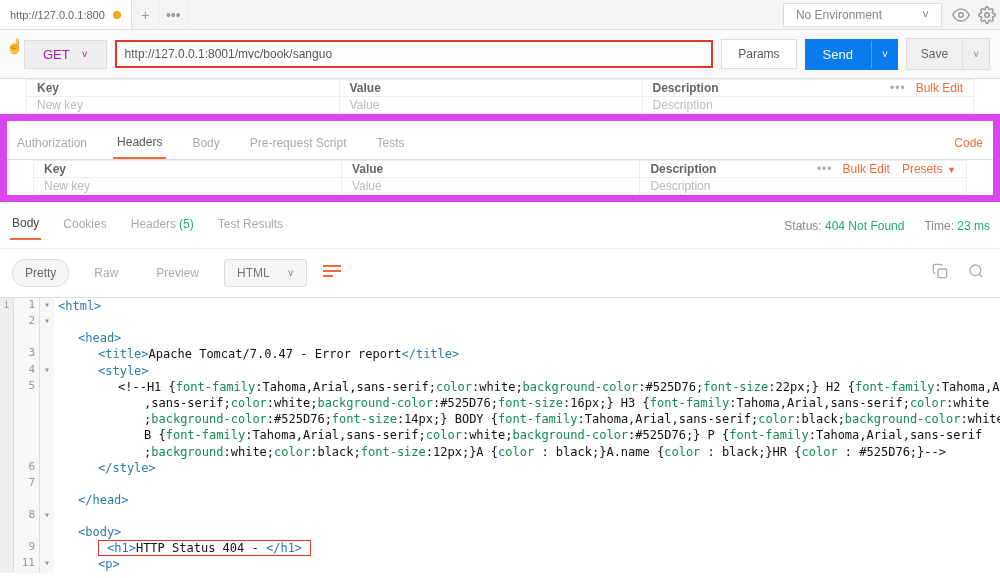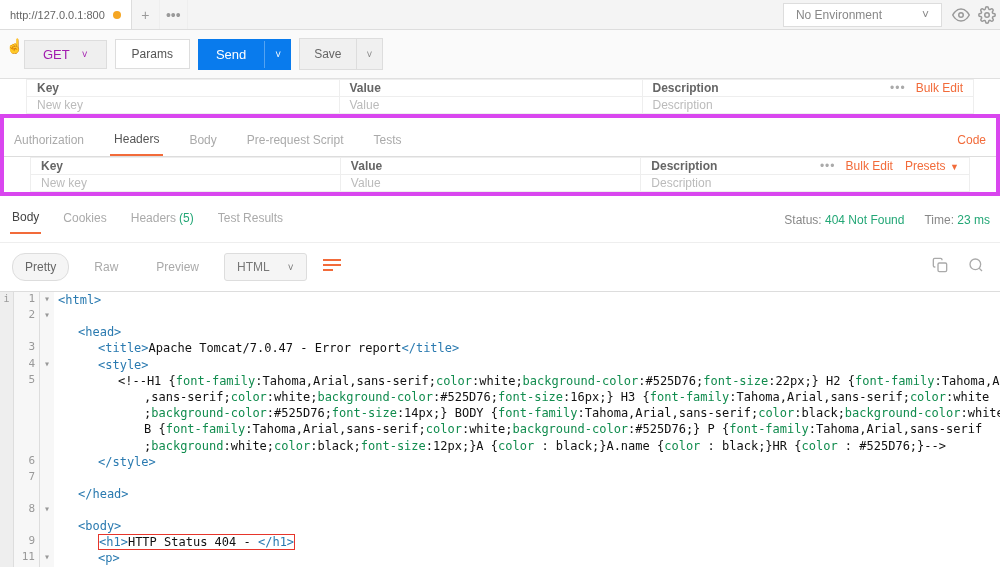--- a/index.html
+++ b/index.html
@@ -41,21 +41,21 @@
 .caret-o { color: #f26b3a; font-size: 9px; margin-left: 2px; }
 
 
 .subtabs { display: flex; align-items: center; gap: 22px; padding: 8px 6px 0 6px; border-bottom: 1px solid #ddd; font-size: 12px; color: #aaa; }
 .subtabs .st { padding: 6px 4px 8px 4px; cursor: pointer; }
 .subtabs .active { color: #555; border-bottom: 2px solid #f26b3a; }
 .subtabs-spacer { flex: 1; }
 .code-link { color: #f26b3a; padding: 6px 4px 8px 4px; }
 
 
-.red-outline { border: 4px solid #d946ef; padding: 0; }
+.red-outline { border: 7px solid #d946ef; padding: 0; }
 
 
 .resp-tabs { display: flex; align-items: center; gap: 20px; padding: 10px 10px 8px 10px; border-bottom: 1px solid #eee; font-size: 12px; color: #aaa; }
 .resp-tabs .rt { padding: 4px 2px 8px 2px; cursor: pointer; }
 .resp-tabs .active { color: #444; border-bottom: 2px solid #f26b3a; }
 .resp-spacer { flex: 1; }
 .status-lbl, .time-lbl { color: #888; }
 .status-val, .time-val { color: #23a776; }
 
 
@@ -70,21 +70,21 @@
 
 .code-wrap { border-top: 1px solid #ddd; font-family: Consolas, Monaco, monospace; font-size: 12px; line-height: 1.35; }
 .code-row { display: flex; min-height: 16px; }
 .info-col { width: 14px; background: #eee; border-right: 1px solid #ddd; text-align: center; color: #999; font-size: 10px; }
 .ln-col { width: 26px; background: #f7f7f7; border-right: 1px solid #ddd; text-align: right; padding-right: 4px; color: #999; font-size: 11px; }
 .fold-col { width: 14px; background: #f7f7f7; text-align: center; color: #999; font-size: 10px; }
 .code-col { flex: 1; padding-left: 4px; white-space: pre; overflow: hidden; }
 .tag { color: #2a7ab0; }
 .txt { color: #111; }
 .kw { color: #118c4e; }
-.hl { border: 1px solid #e6352b; padding: 0 0; text-align: center; }
+.hl { border: 1px solid #e6352b; padding: 0 8px; text-align: center; }
 .comment-css { color: #d46b08; }
 .indent1 { padding-left: 24px; margin-top: 16px; }
 .indent2 { padding-left: 44px; }
 .indent3 { padding-left: 64px; }
 .indent-wrap { padding-left: 90px; }
 .count-badge { color: #23a776; margin-left: 3px; }
 </style>
 </head>
 <body>
 
@@ -113,20 +113,21 @@
       </svg>
   </div>
 </div>
 
 <div class="req-row">
   <span class="pointer">☝</span>
   <div class="method-btn">
     <span>GET</span>
     <span style="font-size:10px;">˅</span>
   </div>
+  <input class="url-box" value="http://127.0.0.1:8001/mvc/book/sanguo" style="">
   <button class="plain-btn">Params</button>
   <div class="send-btn">
     <span class="label">Send</span>
     <span class="caret">˅</span>
   </div>
   <div class="save-group">
     <button class="save-btn">Save</button>
     <button class="save-caret">˅</button>
   </div>
 </div>

